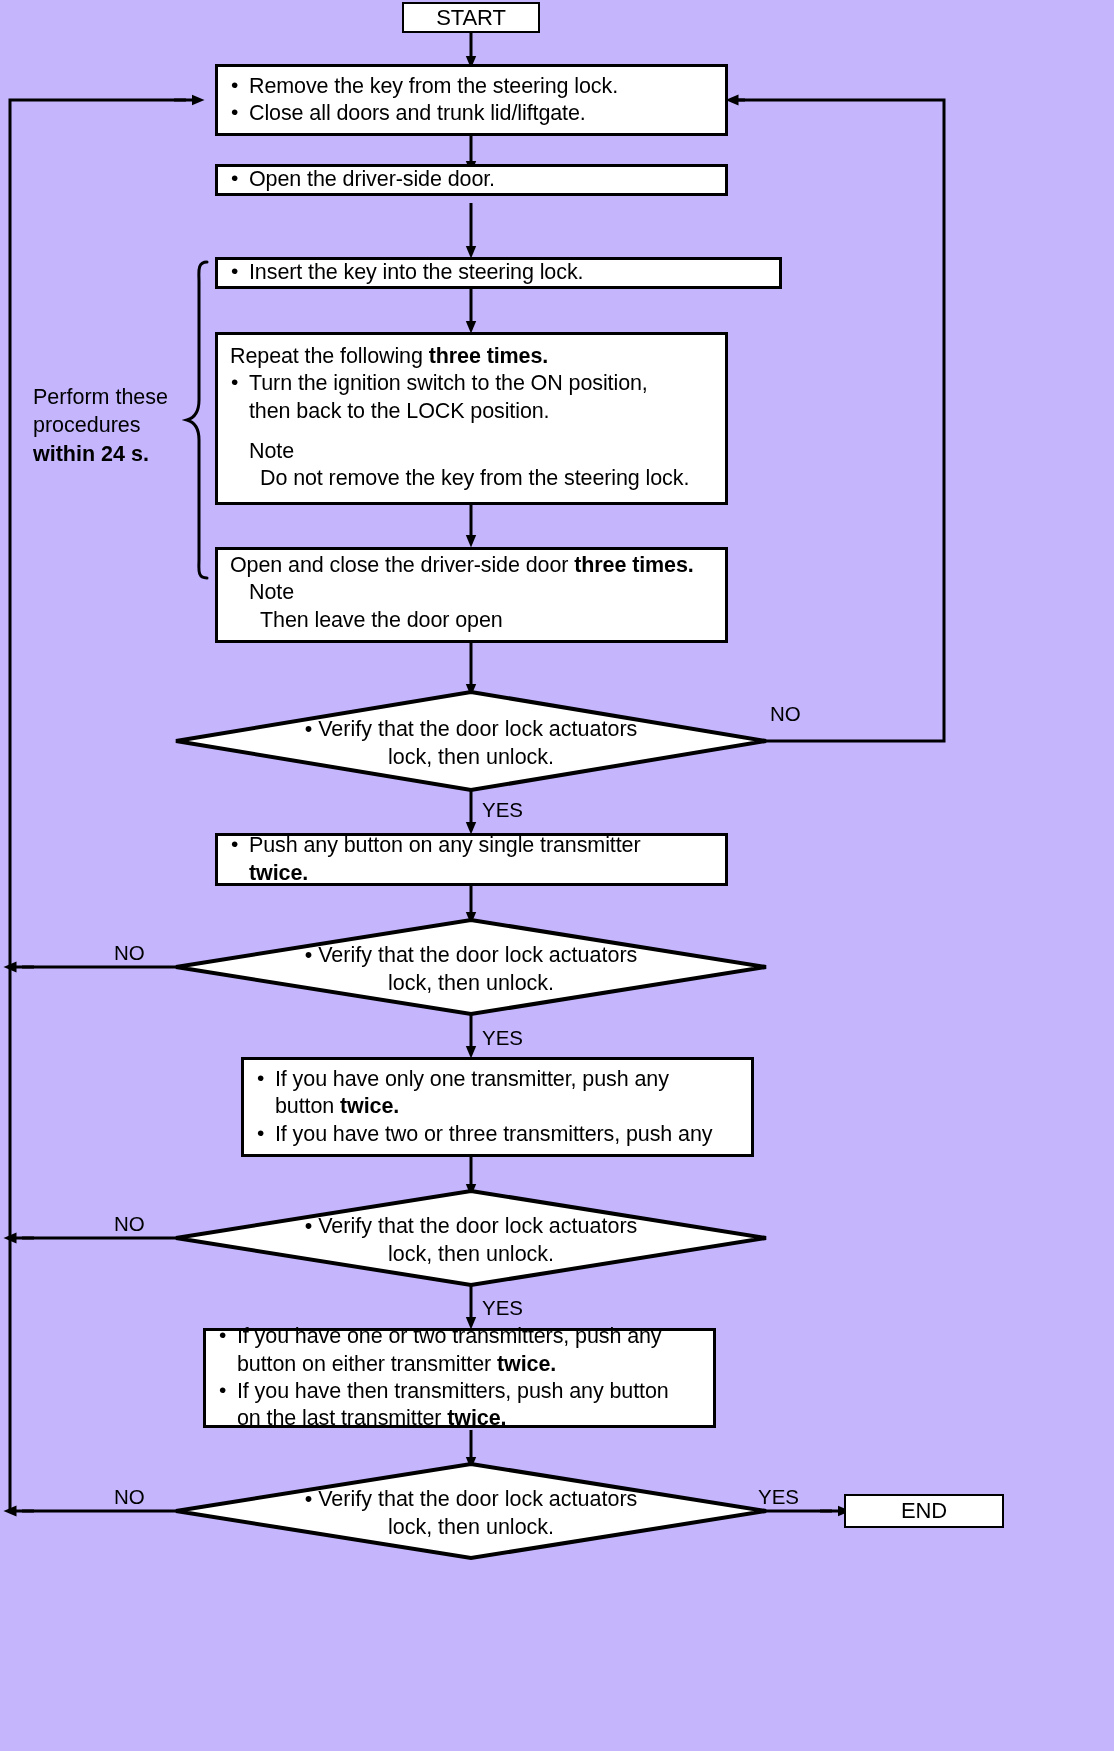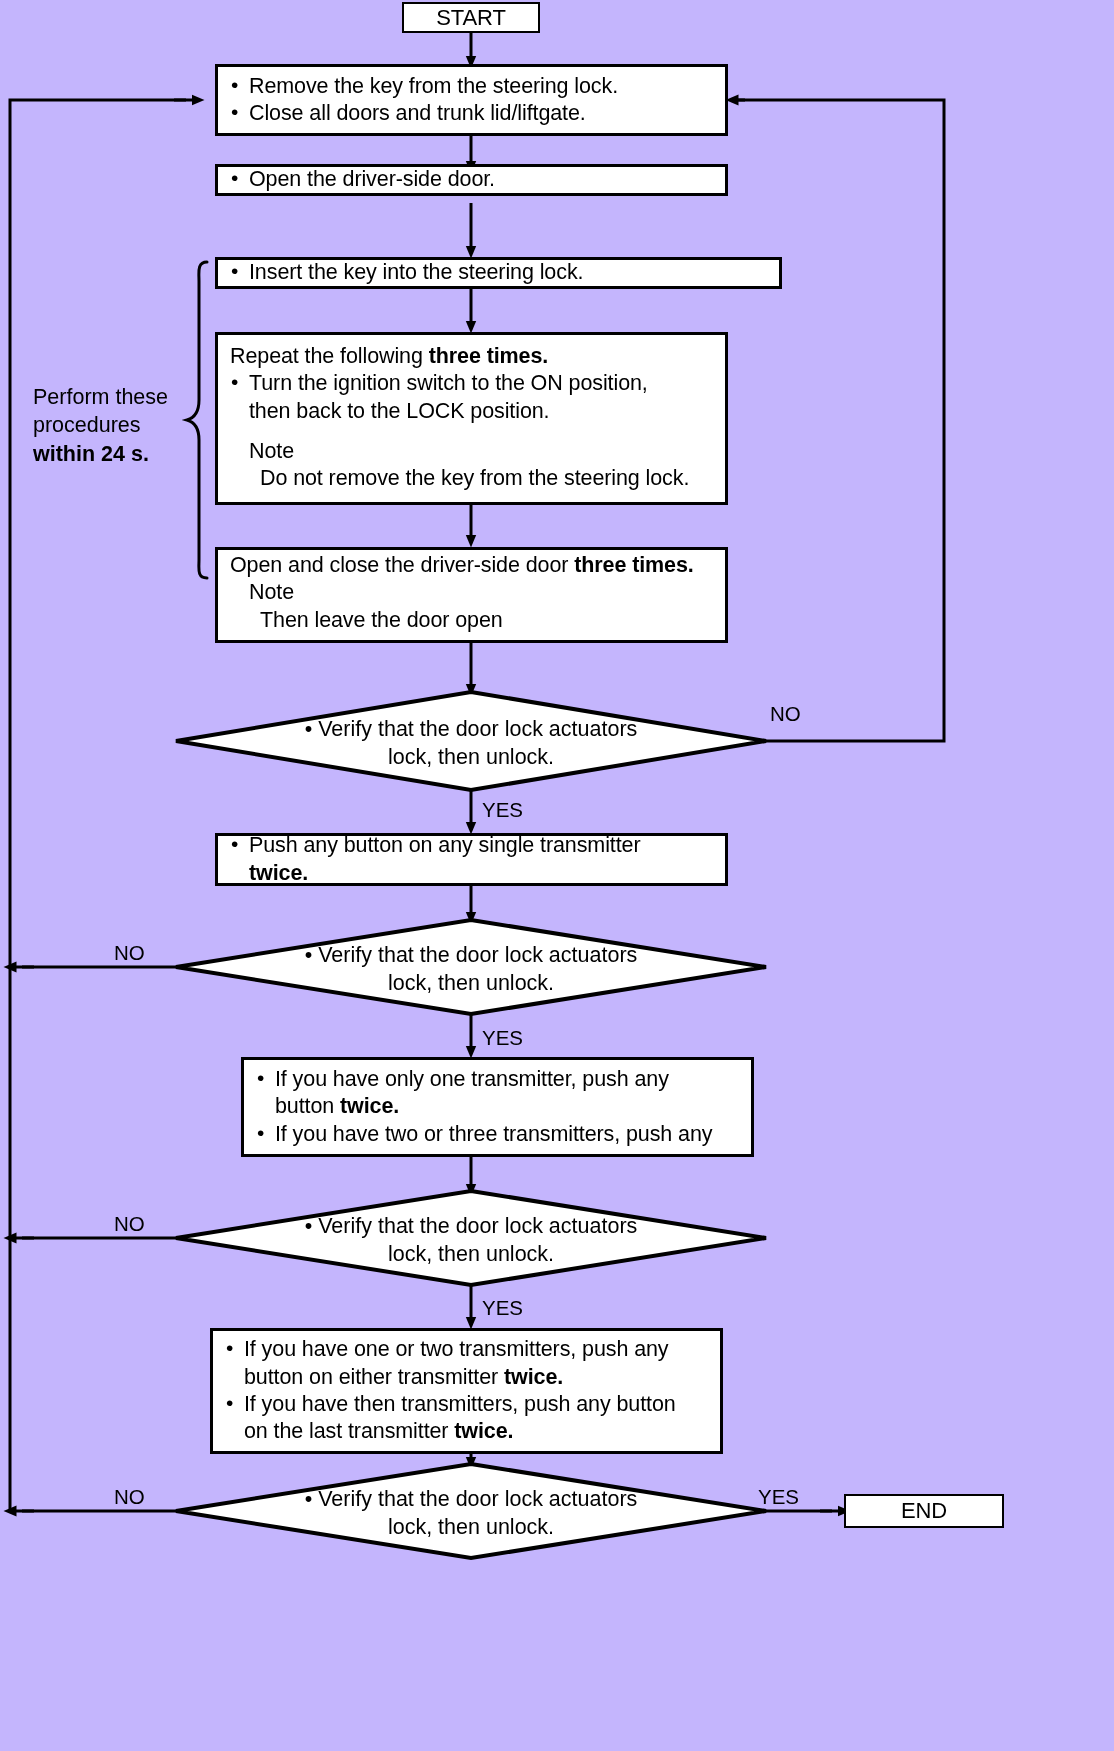--- a/index.html
+++ b/index.html
@@ -194,21 +194,21 @@
   </div>
 
   <div class="node" style="left:215px; top:1057px; width:513px; height:100px;margin-left:26px;">
     <div class="pad">
       <div class="li">If you have only one transmitter, push any</div>
       <div class="ind2"><span>button </span><b>twice.</b></div>
       <div class="li">If you have two or three transmitters, push any</div>
     </div>
   </div>
 
-  <div class="node" style="left:210px; top:1328px; width:513px; height:126px;">
+  <div class="node" style="left:203px; top:1328px; width:513px; height:100px;">
     <div class="pad">
       <div class="li">If you have one or two transmitters, push any</div>
       <div class="ind2"><span>button on either transmitter </span><b>twice.</b></div>
       <div class="li">If you have then transmitters, push any button</div>
       <div class="ind2"><span>on the last transmitter </span><b>twice.</b></div>
     </div>
   </div>
 
   <div class="node terminator" style="left:844px; top:1494px; width:160px; height:34px;">
     <span>END</span>

